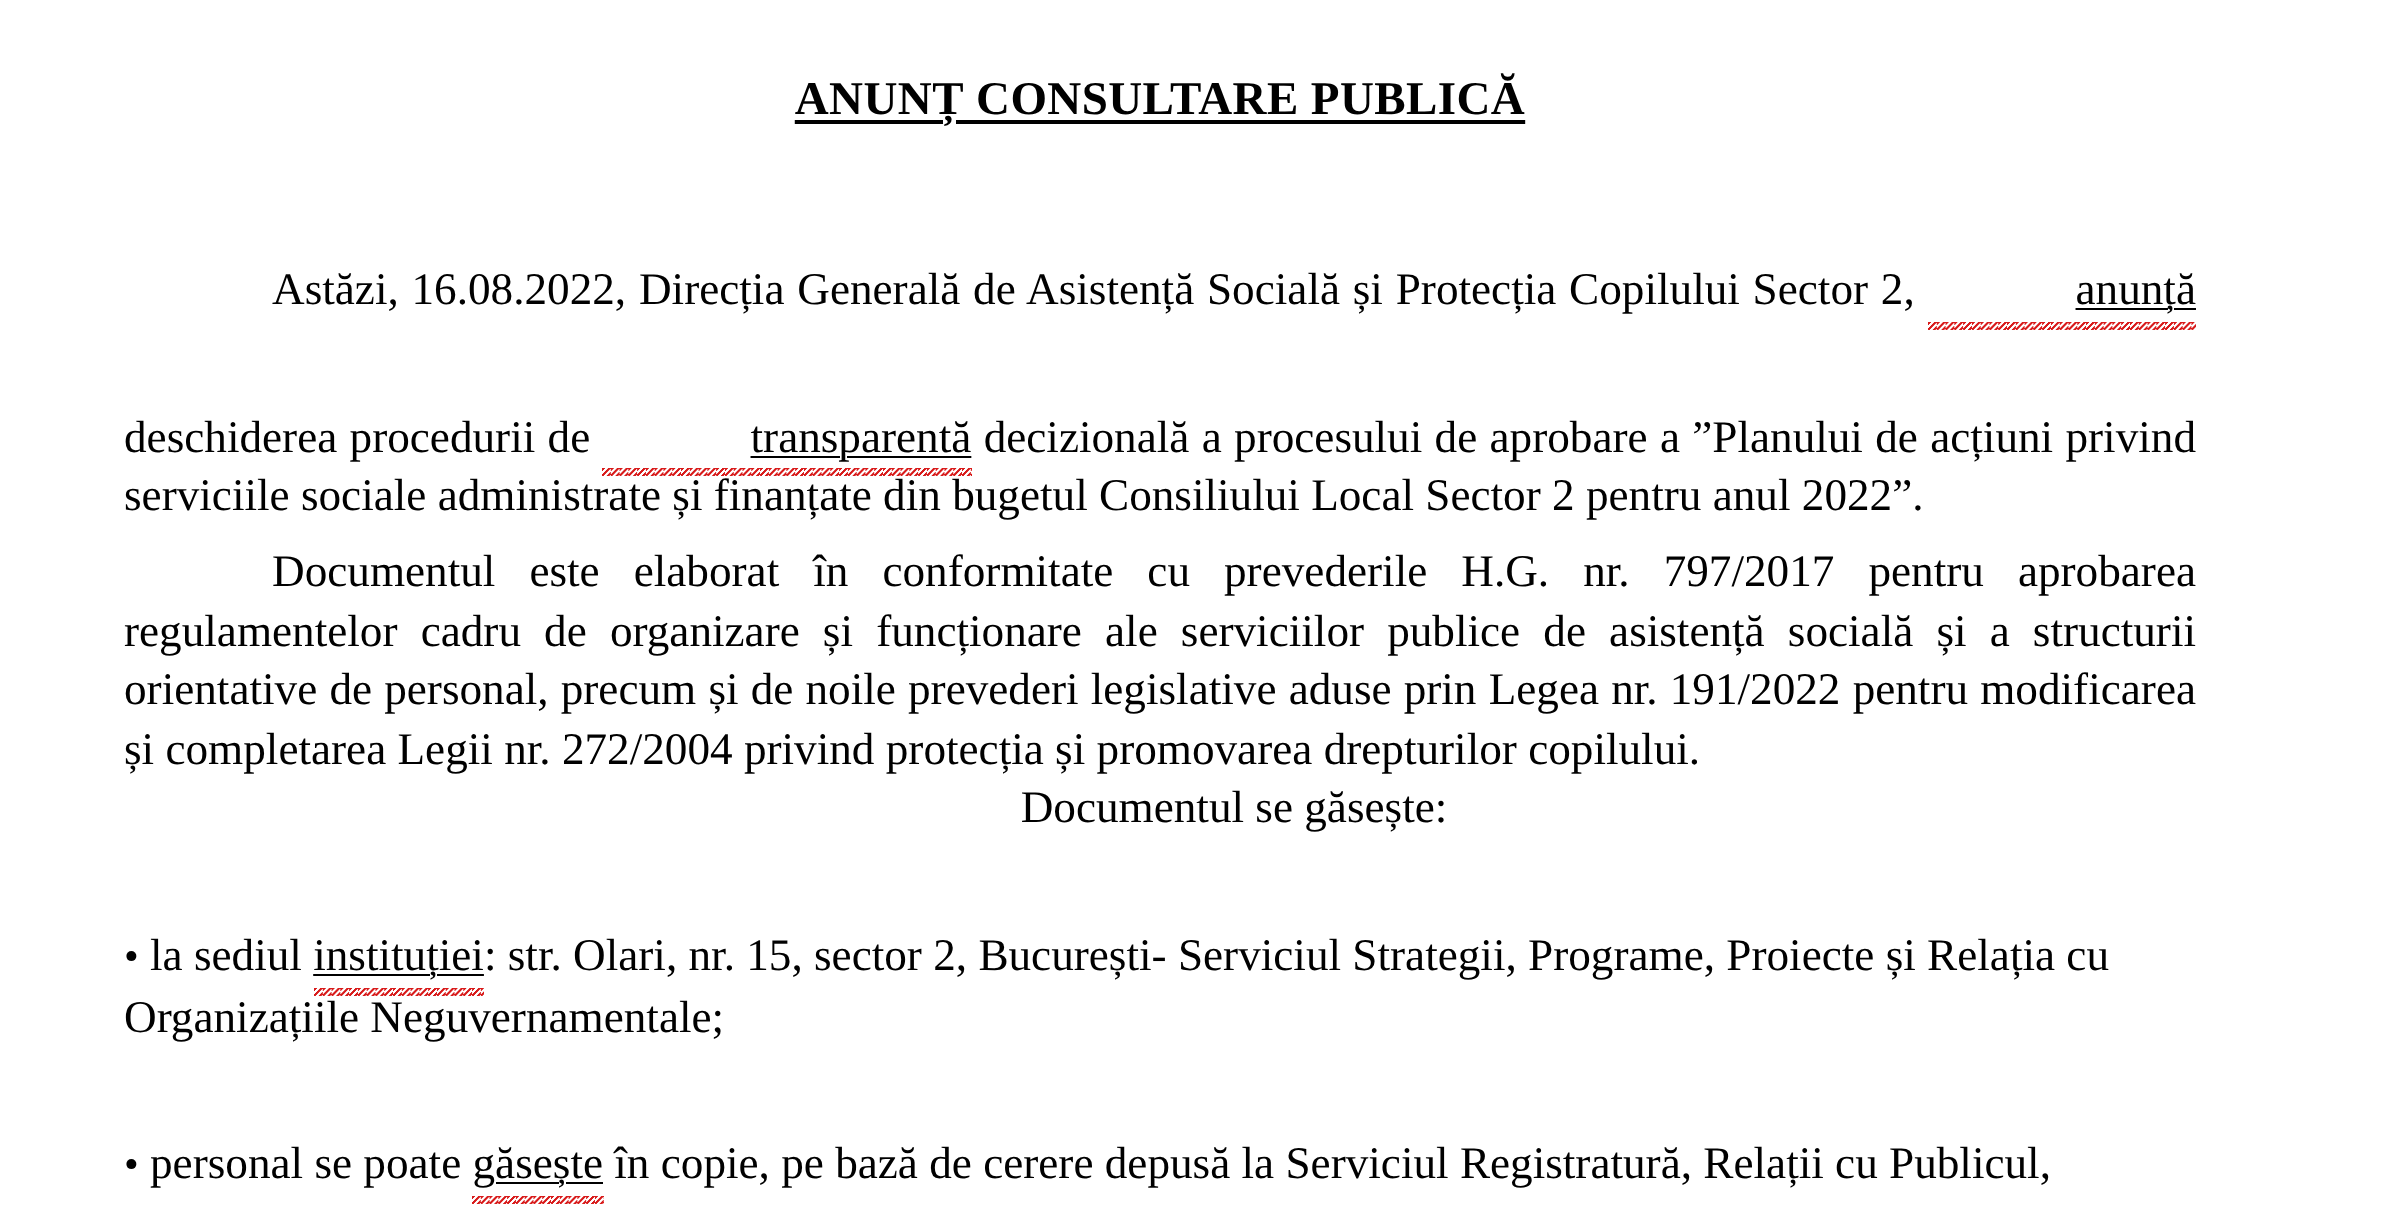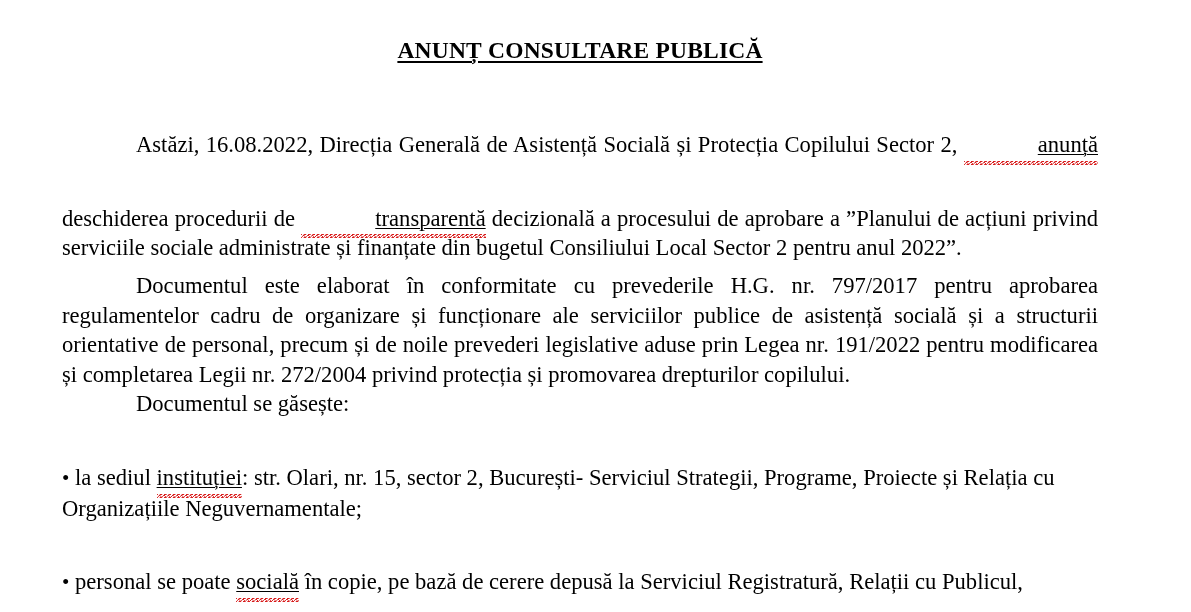--- a/index.html
+++ b/index.html
@@ -49,21 +49,21 @@
     text-justify: inter-word;
     font-size: 22.6px;
     line-height: 29.6px;
     margin: 0;
     hyphens: none;
   }
   .para.indent {
     text-indent: 74px;
   }
   .para.last-left {
-    text-align: left;
+    text-align: center;
   }
   .para.bullet {
     text-align: left;
     text-indent: 0;
   }
 
   .gap-para { margin-top: 8px; font-family: Liberation Serif, serif; }
 
   
   .u {
@@ -120,17 +120,17 @@
 
     <p class="para indent"><span>Astăzi, 16.08.2022, Direcția Generală de Asistență Socială și Protecția Copilului Sector 2, </span><span class="u sq">anunță</span><span> deschiderea procedurii de </span><span class="u sq">transparentă</span><span> decizională a procesului de aprobare a ”Planului de acțiuni privind serviciile sociale administrate și finanțate din bugetul Consiliului Local Sector 2 pentru anul 2022”.</span></p>
 
     <p class="para indent gap-para">Documentul este elaborat în conformitate cu prevederile H.G. nr. 797/2017 pentru aprobarea regulamentelor cadru de organizare și funcționare ale serviciilor publice de asistență socială și a structurii orientative de personal, precum și de noile prevederi legislative aduse prin Legea nr. 191/2022 pentru modificarea și completarea Legii nr. 272/2004 privind protecția și promovarea drepturilor copilului.</p>
 
     <p class="para indent last-left">Documentul se găsește:</p>
 
 
     <p class="para bullet"><span class="bullet-mark">•</span><span> la sediul </span><span class="u sq">instituției</span><span>: str. Olari, nr. 15, sector 2, București- Serviciul Strategii, Programe, Proiecte și Relația cu Organizațiile Neguvernamentale;</span></p>
 
-    <p class="para bullet"><span class="bullet-mark">•</span><span> personal se poate </span><span class="u sq">socială</span><span> în copie, pe bază de cerere depusă la Serviciul Registratură, Relații cu Publicul, Evaluare Inițială și Arhivă al </span><span class="u sq">instituției</span><span>.</span></p>
+    <p class="para bullet"><span class="bullet-mark">•</span><span> personal se poate </span><span class="u sq">găsește</span><span> în copie, pe bază de cerere depusă la Serviciul Registratură, Relații cu Publicul, Evaluare Inițială și Arhivă al </span><span class="u sq">instituției</span><span>.</span></p>
 
 
   </div>
 </div>
 
 </body></html>

